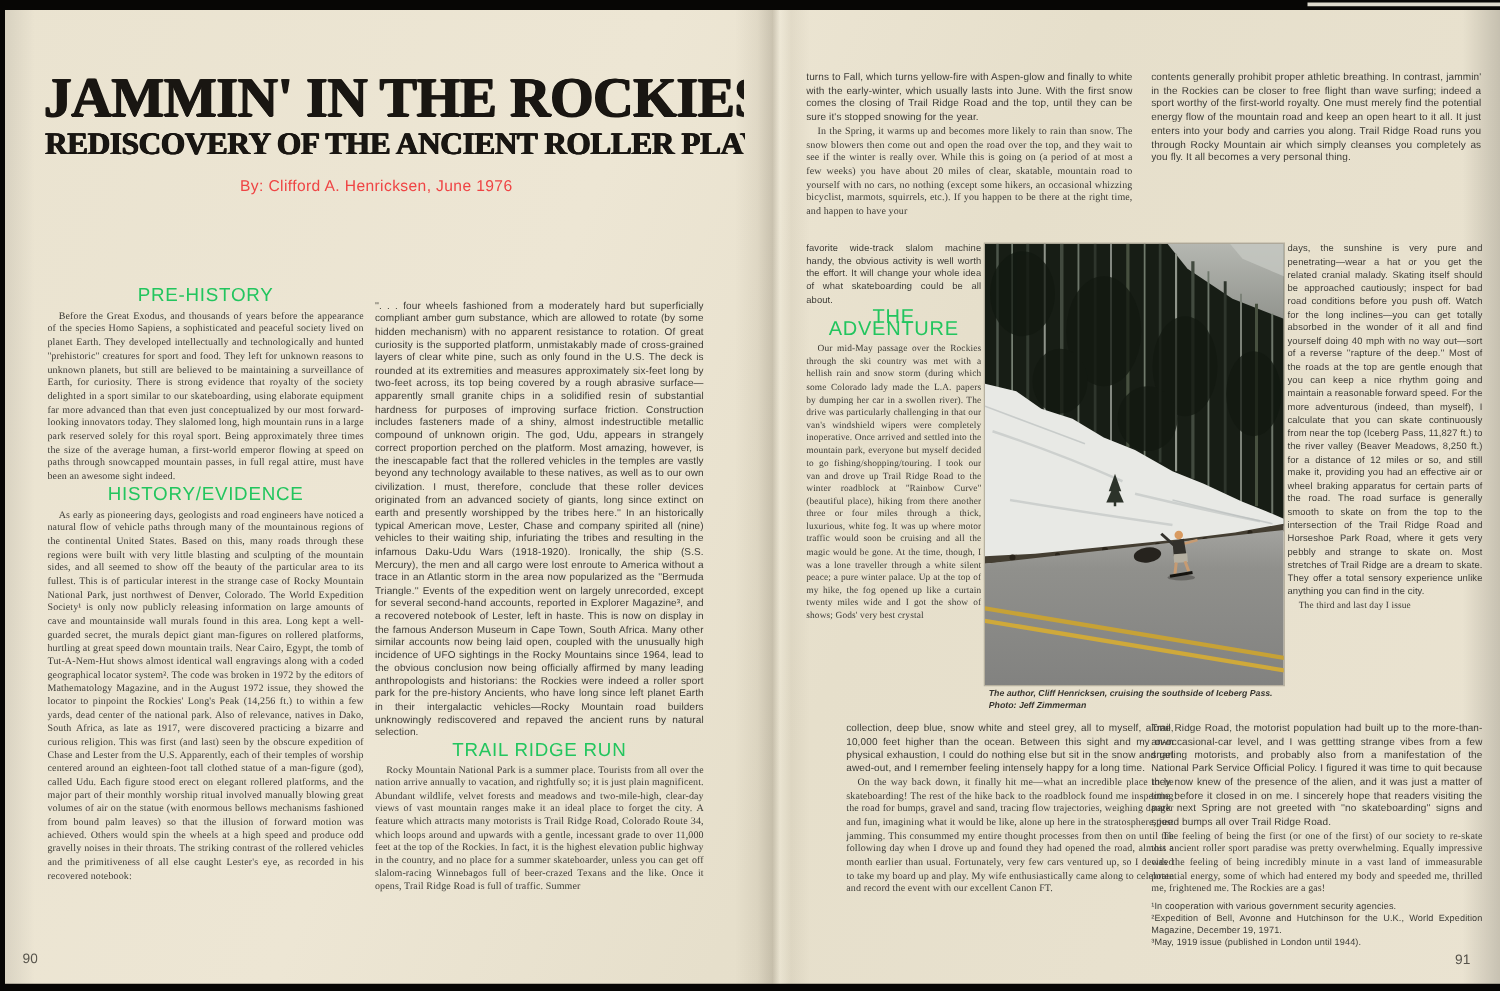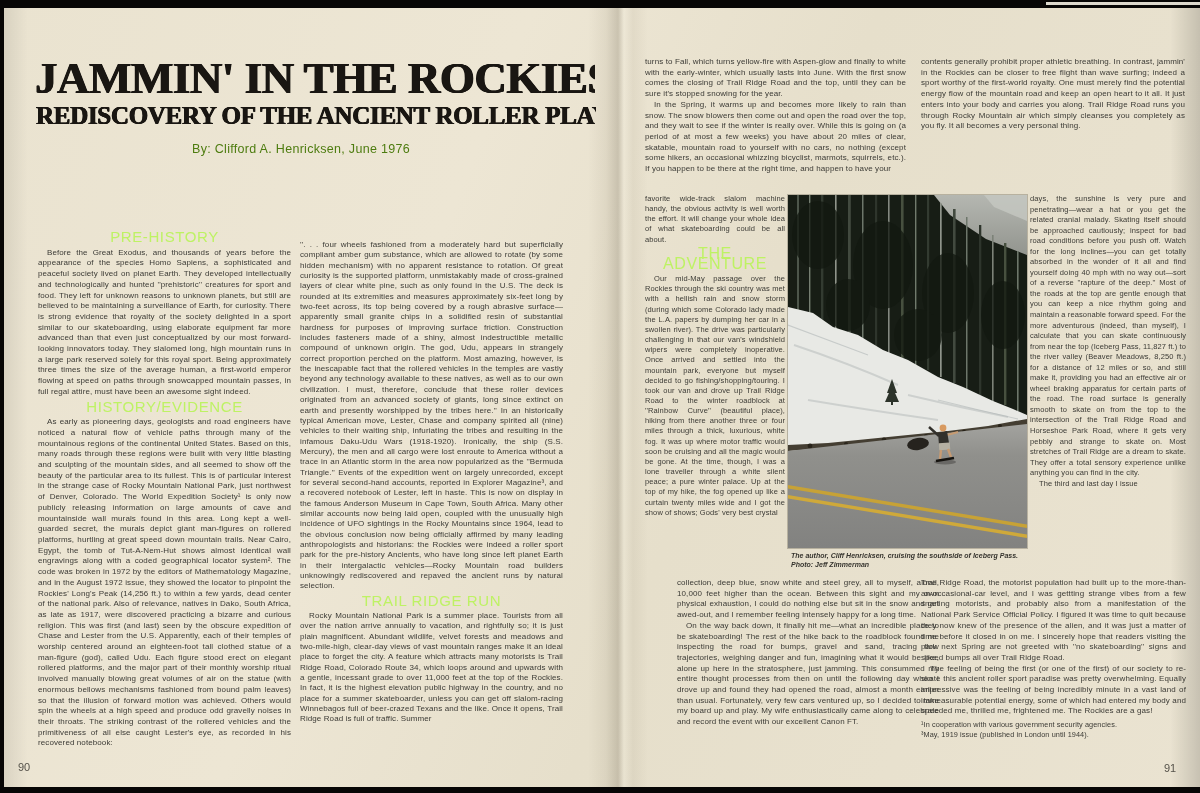--- a/index.html
+++ b/index.html
@@ -18,37 +18,37 @@
   }
   .gutter{
     position:absolute;left:588px;top:8px;width:60px;height:779px;pointer-events:none;
     background:linear-gradient(to right,rgba(70,58,34,0) 0%,rgba(70,58,34,.07) 30%,rgba(52,42,22,.18) 50%,rgba(255,255,245,.12) 60%,rgba(70,58,34,.06) 75%,rgba(70,58,34,0) 100%);
   }
   .top-sliver{position:absolute;top:2px;left:1046px;width:154px;height:3px;background:#dcd8cc;}
 
   .abs{position:absolute;overflow:hidden;}
   .txt{color:#3b3a35;text-align:justify;font-size:8px;line-height:10.7px;letter-spacing:0.1px;}
   .txt p{margin:0;}
-  .txt p.ind{text-indent:9px;}
+  .txt p.ind{text-indent:9px;font-family:Liberation Serif, serif;}
   .narrow{font-size:7.5px;line-height:10.15px;}
   .shead{
-    font-size:15px;letter-spacing:.6px;color:#bef264;text-align:center;
+    font-size:15px;letter-spacing:.6px;color:#22c55e;text-align:center;
     margin:4px 0 5px 0;font-weight:normal;text-indent:0 !important;
   }
   .title1{
     font-family:"Liberation Serif", serif;font-weight:bold;color:#191612;
     font-size:45px;line-height:46px;letter-spacing:-0.5px;white-space:nowrap;
     text-shadow:.6px 0 currentColor,-.6px 0 currentColor,0 .4px currentColor;
   }
   .title2{
     font-family:"Liberation Serif", serif;font-weight:bold;color:#191612;
     font-size:25px;line-height:27px;letter-spacing:-0.3px;white-space:nowrap;
     text-shadow:.5px 0 currentColor,-.5px 0 currentColor,0 .3px currentColor;
   }
-  .byline{font-size:12.5px;color:#4d7c0f;text-align:center;letter-spacing:.3px;}
+  .byline{font-size:12.5px;color:#ef4444;text-align:center;letter-spacing:.3px;}
   .pagenum{font-size:11px;color:#55524a;}
   .caption{font-size:7px;line-height:9px;font-style:italic;font-weight:bold;color:#37352f;text-align:left;}
   .photo-frame{position:absolute;left:788px;top:195px;width:239px;height:353px;box-shadow:0 0 0 1px rgba(40,35,25,.25);}
   .foot{font-size:7.3px;line-height:9.6px;margin-top:3px;}
   .foot p{margin:0;text-indent:0;}
 </style>
 </head>
 <body>
 
 <div class="paper"></div>
@@ -202,17 +202,18 @@
 <div class="abs txt narrow" style="left:1030px;top:194px;width:156px;height:382px;line-height:10.55px;">
   <p>days, the sunshine is very pure and penetrating—wear a hat or you get the related cranial malady. Skating itself should be approached cautiously; inspect for bad road conditions before you push off. Watch for the long inclines—you can get totally absorbed in the wonder of it all and find yourself doing 40 mph with no way out—sort of a reverse ''rapture of the deep.'' Most of the roads at the top are gentle enough that you can keep a nice rhythm going and maintain a reasonable forward speed. For the more adventurous (indeed, than myself), I calculate that you can skate continuously from near the top (Iceberg Pass, 11,827 ft.) to the river valley (Beaver Meadows, 8,250 ft.) for a distance of 12 miles or so, and still make it, providing you had an effective air or wheel braking apparatus for certain parts of the road. The road surface is generally smooth to skate on from the top to the intersection of the Trail Ridge Road and Horseshoe Park Road, where it gets very pebbly and strange to skate on. Most stretches of Trail Ridge are a dream to skate. They offer a total sensory experience unlike anything you can find in the city.</p>
   <p class="ind">The third and last day I issue</p>
 </div>
 
 <div class="abs txt" style="left:921px;top:578px;width:265px;height:200px;">
   <p>Trail Ridge Road, the motorist population had built up to the more-than-an-occasional-car level, and I was gettting strange vibes from a few snarling motorists, and probably also from a manifestation of the National Park Service Official Policy. I figured it was time to quit because they now knew of the presence of the alien, and it was just a matter of time before it closed in on me. I sincerely hope that readers visiting the park next Spring are not greeted with ''no skateboarding'' signs and speed bumps all over Trail Ridge Road.</p>
   <p class="ind">The feeling of being the first (or one of the first) of our society to re-skate this ancient roller sport paradise was pretty overwhelming. Equally impressive was the feeling of being incredibly minute in a vast land of immeasurable potential energy, some of which had entered my body and speeded me, thrilled me, frightened me. The Rockies are a gas!</p>
   <div class="foot">
     <p>¹In cooperation with various government security agencies.</p>
+    <p>²Expedition of Bell, Avonne and Hutchinson for the U.K., World Expedition Magazine, December 19, 1971.</p>
     <p>³May, 1919 issue (published in London until 1944).</p>
   </div>
 </div>
 
 <div class="abs pagenum" style="left:1164px;top:762px;">91</div>
 
 </body></html>

